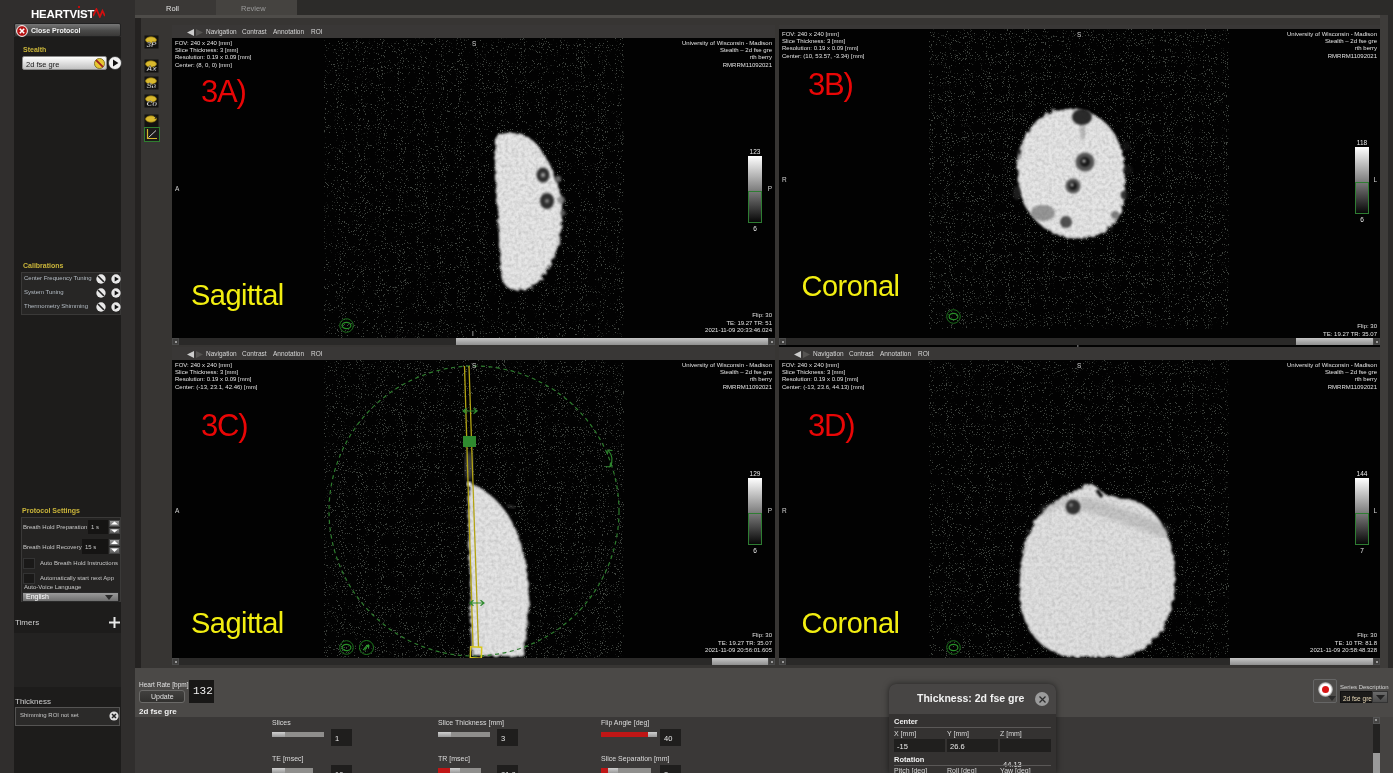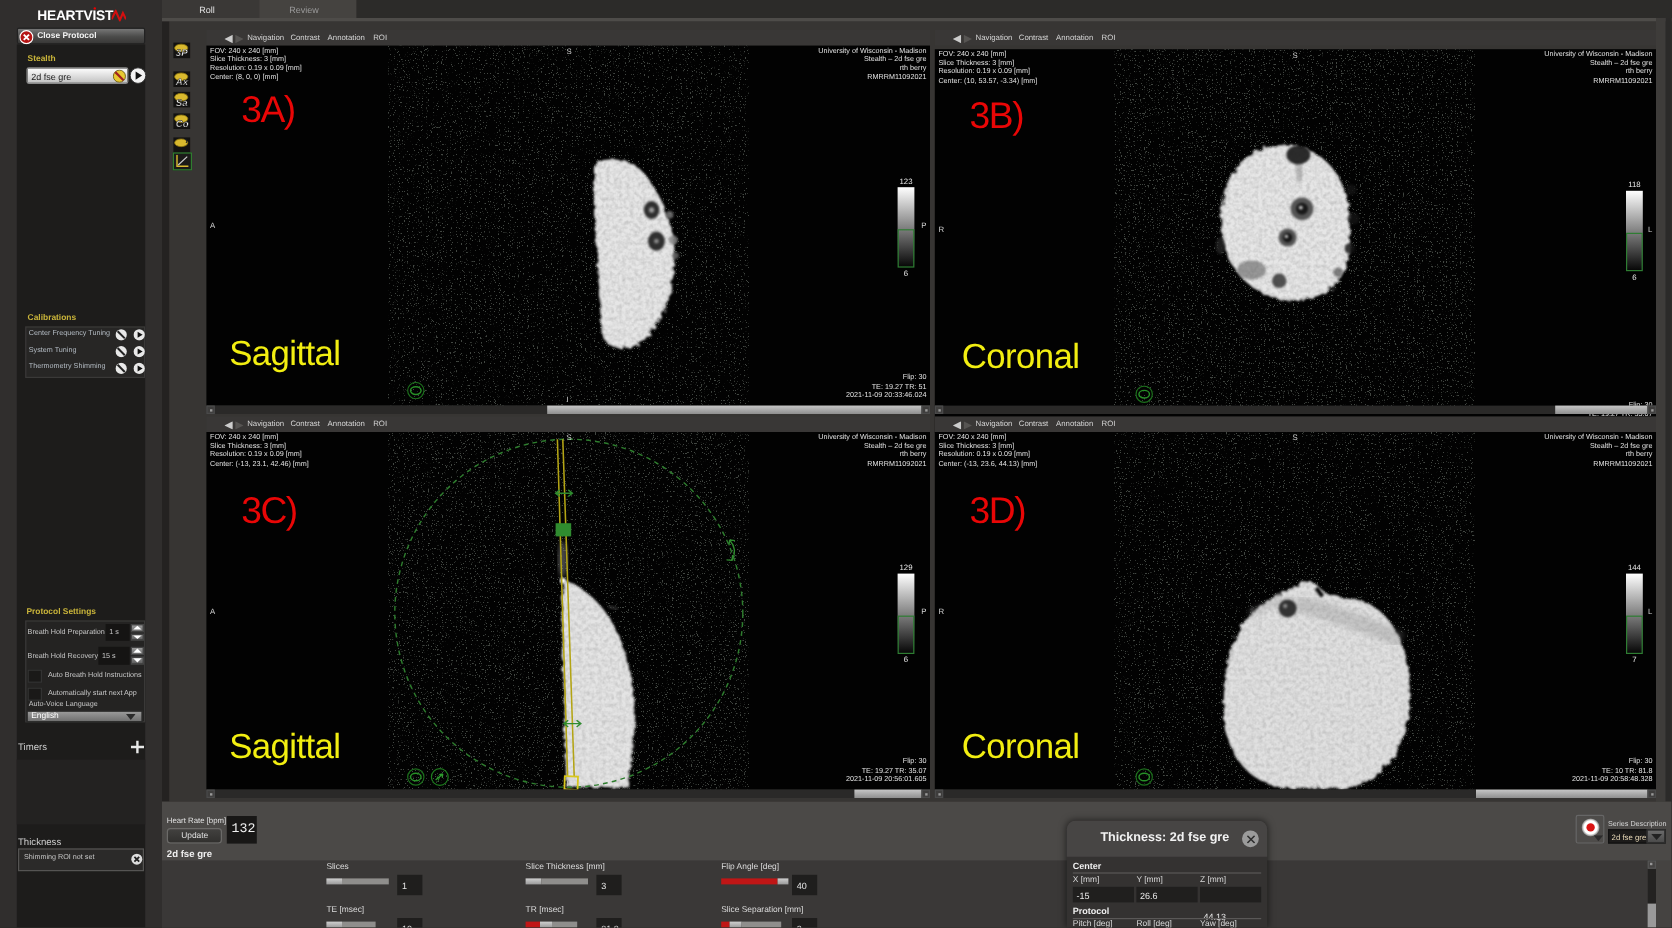--- a/index.html
+++ b/index.html
@@ -254,21 +254,21 @@
     <svg class="a" style="left:15px;top:3.5px" width="7" height="7" viewBox="0 0 7 7">
       <path d="M7 0 L0 3.5 L7 7 Z" fill="#ccc"></path>
     </svg>
     <svg class="a" style="left:24px;top:3.5px" width="7" height="7" viewBox="0 0 7 7">
       <path d="M0 0 L7 3.5 L0 7 Z" fill="#565452"></path>
     </svg>
     <div class="vmenu" style="left:34px">Navigation</div>
     <div class="vmenu" style="left:70px">Contrast</div>
     <div class="vmenu" style="left:101px">Annotation</div>
     <div class="vmenu" style="left:139px">ROI</div>
-    <div class="vblack" style="top:16px;width:601px;height:320px">
+    <div class="vblack" style="top:4px;width:601px;height:320px">
       <svg class="a" style="left:0;top:0" width="601" height="300" viewBox="0 0 601 300">
         <defs>
 <filter id="spB" x="0" y="0" width="100%" height="100%" color-interpolation-filters="sRGB">
  <feTurbulence type="fractalNoise" baseFrequency="0.95" numOctaves="2" seed="66"></feTurbulence>
  <feColorMatrix type="matrix" values="0 0 0 0 0.26  0 0 0 0 0.28  0 0 0 0 0.26  6 6 6 0 -10.4"></feColorMatrix>
 </filter>
 <filter id="blB" x="-20%" y="-20%" width="140%" height="140%" color-interpolation-filters="sRGB">
  <feTurbulence type="fractalNoise" baseFrequency="0.22" numOctaves="2" seed="9" result="t"></feTurbulence>
  <feDisplacementMap in="SourceGraphic" in2="t" scale="6"></feDisplacementMap>
  <feGaussianBlur stdDeviation="0.8"></feGaussianBlur>
@@ -573,16 +573,16 @@
 <div class="a" style="left:894px;top:727px;width:157px;height:1px;background:#5a5857"></div>
 <div class="t" style="left:894px;top:730px;font-size:7px;color:#d8d8d8">X [mm]</div>
 <div class="t" style="left:947px;top:730px;font-size:7px;color:#d8d8d8">Y [mm]</div>
 <div class="t" style="left:1000px;top:730px;font-size:7px;color:#d8d8d8">Z [mm]</div>
 <div class="a" style="left:894px;top:739px;width:51px;height:13px;background:#201f1e"></div>
 <div class="a" style="left:947px;top:739px;width:51px;height:13px;background:#201f1e"></div>
 <div class="a" style="left:1000px;top:739px;width:51px;height:13px;background:#201f1e"></div>
 <div class="t" style="left:897px;top:742px;font-size:7.5px;color:#e8e8e8">-15</div>
 <div class="t" style="left:950px;top:742px;font-size:7.5px;color:#e8e8e8">26.6</div>
 <div class="t" style="left:1003px;top:760px;font-size:7.5px;color:#e8e8e8">44.13</div>
-<div class="t" style="left:894px;top:755px;font-size:7.5px;font-weight:bold;color:#f0f0f0">Protocol</div>
+<div class="t" style="left:894px;top:755px;font-size:7.5px;font-weight:bold;color:#f0f0f0">Rotation</div>
 <div class="a" style="left:894px;top:765px;width:157px;height:1px;background:#5a5857"></div>
 <div class="t" style="left:894px;top:767px;font-size:7px;color:#d8d8d8">Pitch [deg]</div>
 <div class="t" style="left:947px;top:767px;font-size:7px;color:#d8d8d8">Roll [deg]</div>
 <div class="t" style="left:1000px;top:767px;font-size:7px;color:#d8d8d8">Yaw [deg]</div>
 </body></html>

